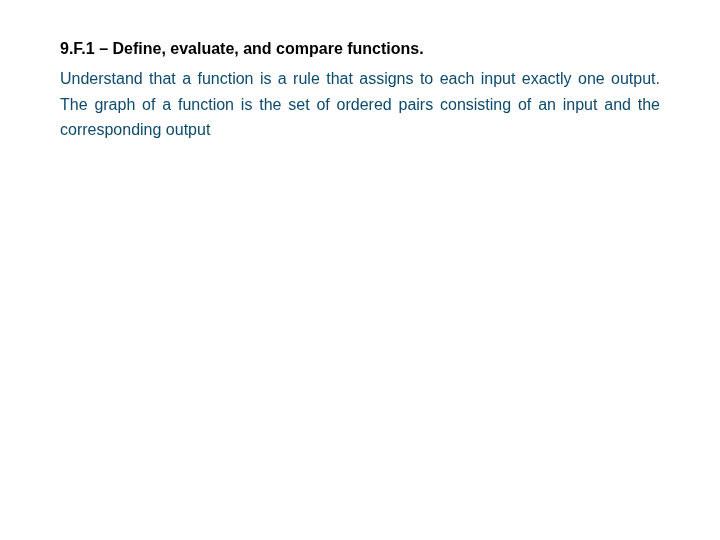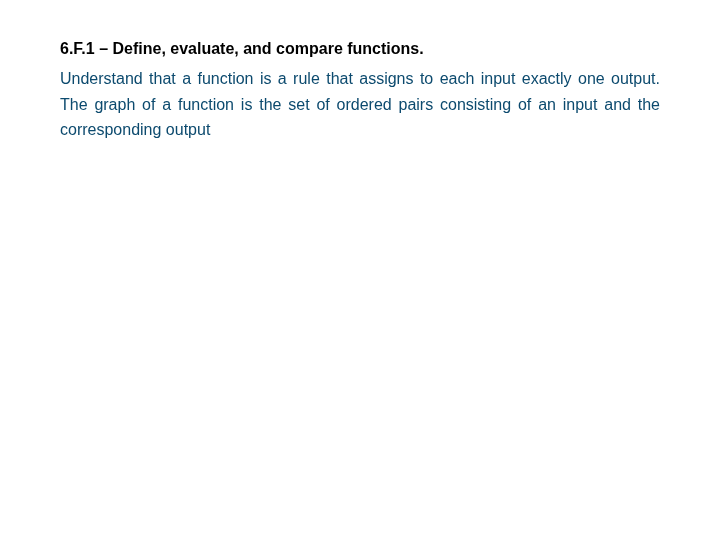--- a/index.html
+++ b/index.html
@@ -60,16 +60,16 @@
       text-align: justify;
       font-family: Arial, sans-serif;
     }
   </style>
 </head>
 <body>
 
 <div class="page-container">
 
   <div class="content-section">
-    <p class="standard-heading">6.F.1 – Define, evaluate, and compare functions.</p>
+    <p class="standard-heading">9.F.1 – Define, evaluate, and compare functions.</p>
     <p class="standard-body">Understand that a function is a rule that assigns to each input exactly one output. The graph of a function is the set of ordered pairs consisting of an input and the corresponding output</p>
   </div>
 </div>
 
 </body></html>

